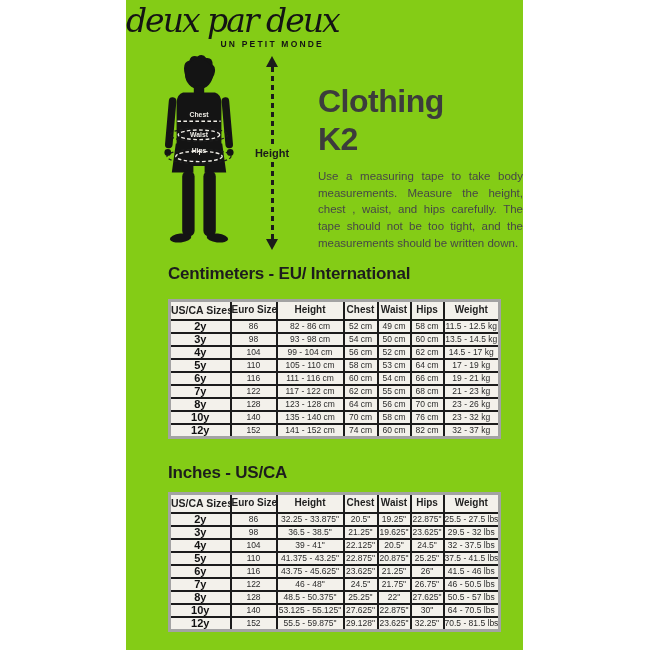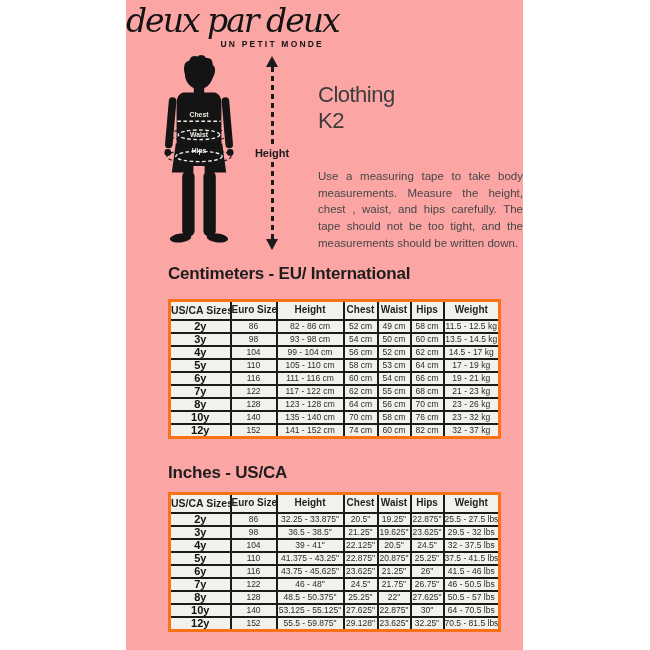--- a/index.html
+++ b/index.html
@@ -4,21 +4,21 @@
 <style>
   * { margin:0; padding:0; box-sizing:border-box; }
   html,body { background:#ffffff; }
   body { font-family:"Liberation Sans", sans-serif; }
   #canvas {
     position:relative; width:650px; height:650px;
     background:#ffffff; overflow:hidden; margin:0 auto;
   }
   #strip {
     position:absolute; left:126px; top:0; width:397px; height:650px;
-    background:#fca5a5;
+    background:#84cc16;
   }
   
   .logo-block { position:absolute; left:0; top:4px; width:212px; text-align:center; }
   .logo-script {
     font-family:"DejaVu Serif", serif; font-style:italic; font-weight:500;
     font-size:33px; letter-spacing:-2px; color:#141414; line-height:1.05;
     white-space:nowrap;
   }
   .logo-tagline {
     margin-top:0px; padding-right:14px; text-align:right;
@@ -32,39 +32,39 @@
     position:absolute; left:132px; top:56px; width:28px; height:194px;
     display:flex; flex-direction:column; align-items:center;
   }
   .arrow-head-up   { width:0; height:0; border-left:6px solid transparent; border-right:6px solid transparent; border-bottom:11px solid #1b1b1b; }
   .arrow-head-down { width:0; height:0; border-left:6px solid transparent; border-right:6px solid transparent; border-top:11px solid #1b1b1b; }
   .arrow-dash { width:3px; flex:1; background:repeating-linear-gradient(to bottom, #1b1b1b 0 5px, rgba(0,0,0,0) 5px 9px); }
   .height-label { font-size:11px; font-weight:bold; color:#1b1b1b; margin:3px 0; white-space:nowrap; }
   
   .title-block {
     position:absolute; left:192px; top:82px;
-    font-size:22px; font-weight:normal; letter-spacing:-0.5px;
+    font-size:32px; font-weight:bold; letter-spacing:-0.5px;
     color:#3c3c3c; line-height:1.2;
   }
   .desc {
     position:absolute; left:192px; top:168px; width:205px;
     font-size:11.5px; line-height:1.45; text-align:justify; color:#474747;
   }
   
   .section-heading {
     position:absolute; left:42px;
     font-size:17px; font-weight:bold; color:#1d1d1d; letter-spacing:-0.2px;
     white-space:nowrap;
   }
   #heading-cm { top:264px; }
   #heading-in { top:463px; }
   table.size-table {
     position:absolute; left:42px; width:333px;
     border-collapse:collapse; table-layout:fixed;
-    background:#F3F1EB; border:3px solid #f97316;
+    background:#F3F1EB; border:3px solid #a3a3a3;
   }
   #table-cm { top:299px; }
   #table-in { top:492px; }
   .size-table th, .size-table td {
     border:2px solid #1b1b1b; text-align:center; vertical-align:middle;
     padding:0; line-height:1; overflow:hidden; white-space:nowrap;
   }
   .size-table th { height:19px; font-size:10px; font-weight:bold; color:#1f1f1f; }
   .size-table th.col-sizes { font-size:10.5px; }
   .size-table td { height:12px; font-size:8.5px; color:#2b2b2b; }

